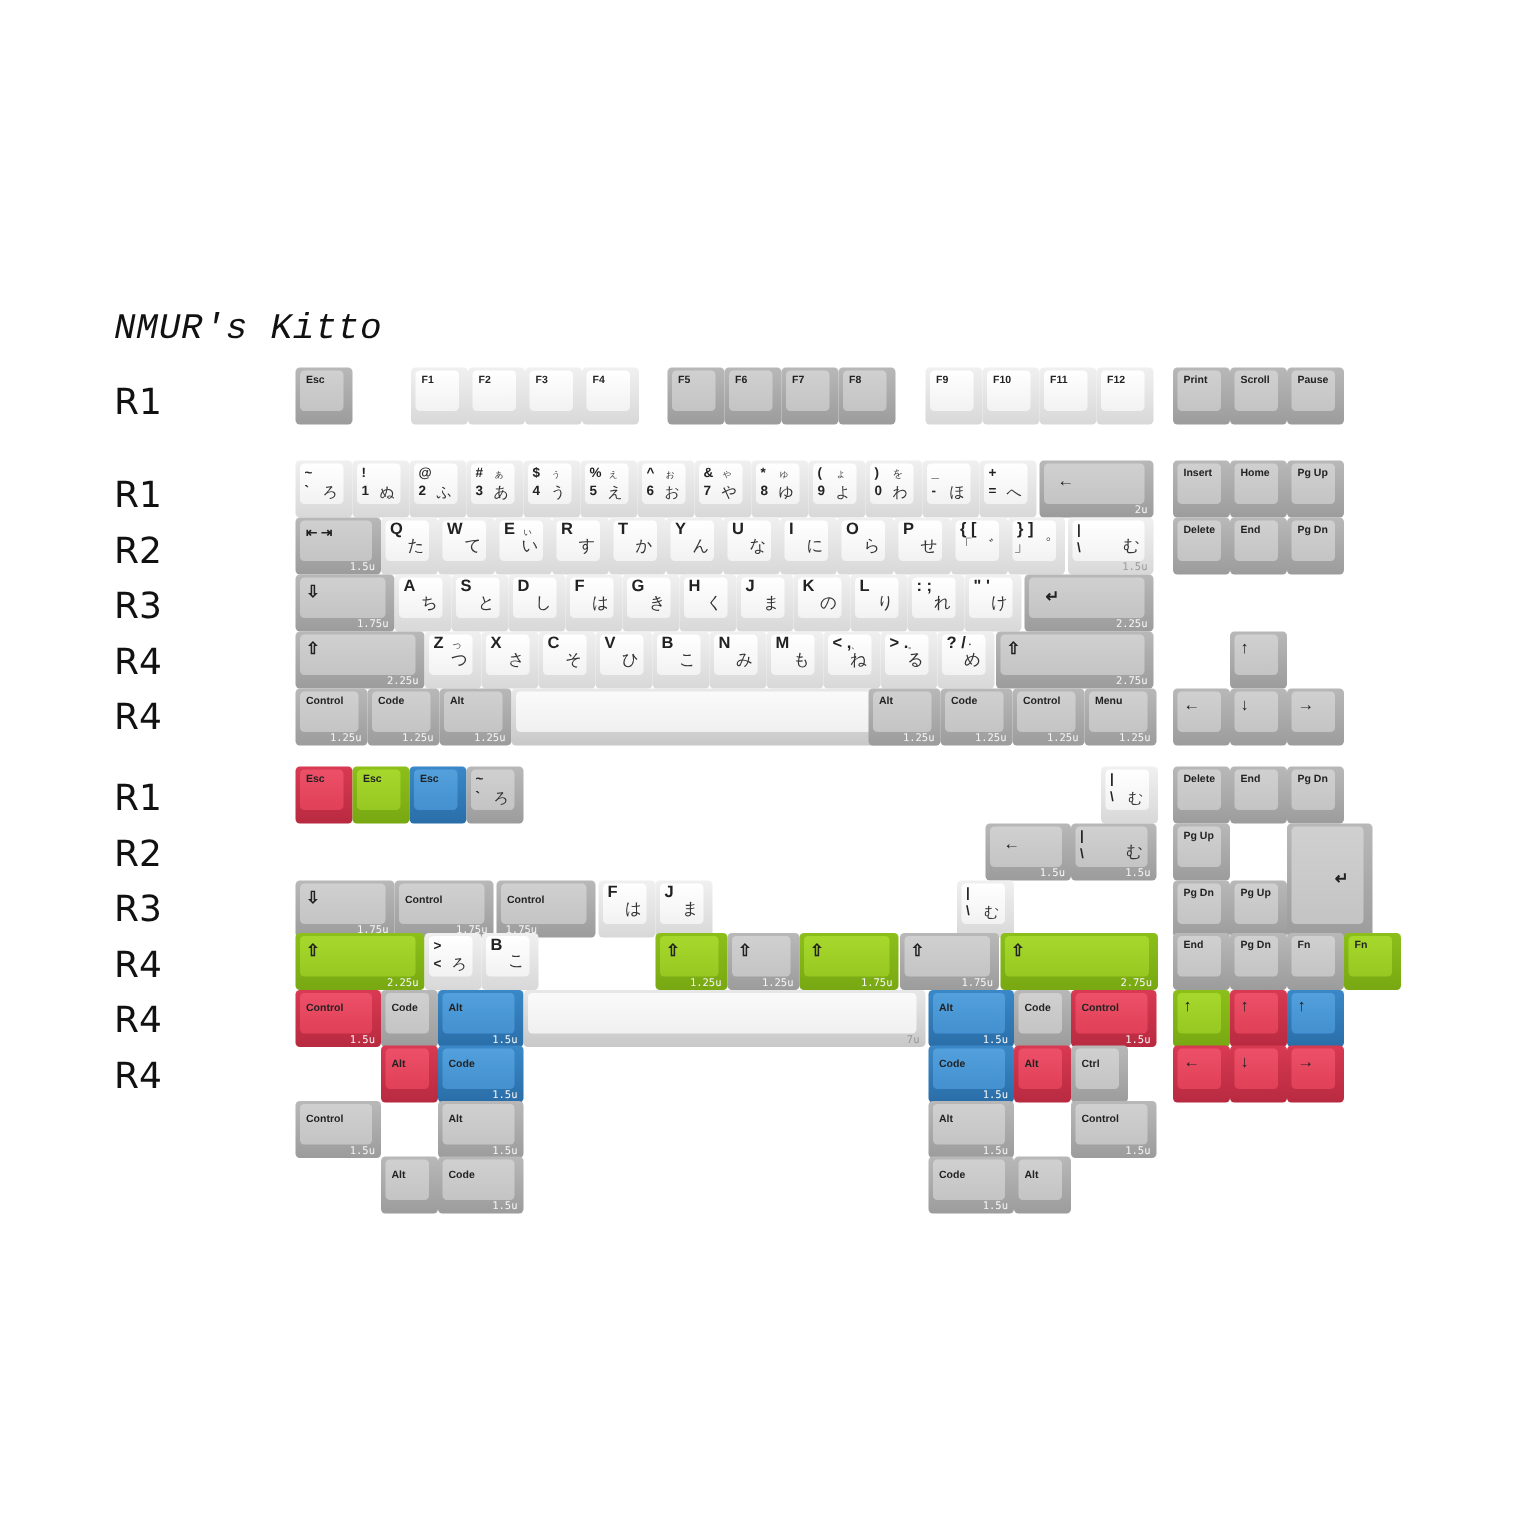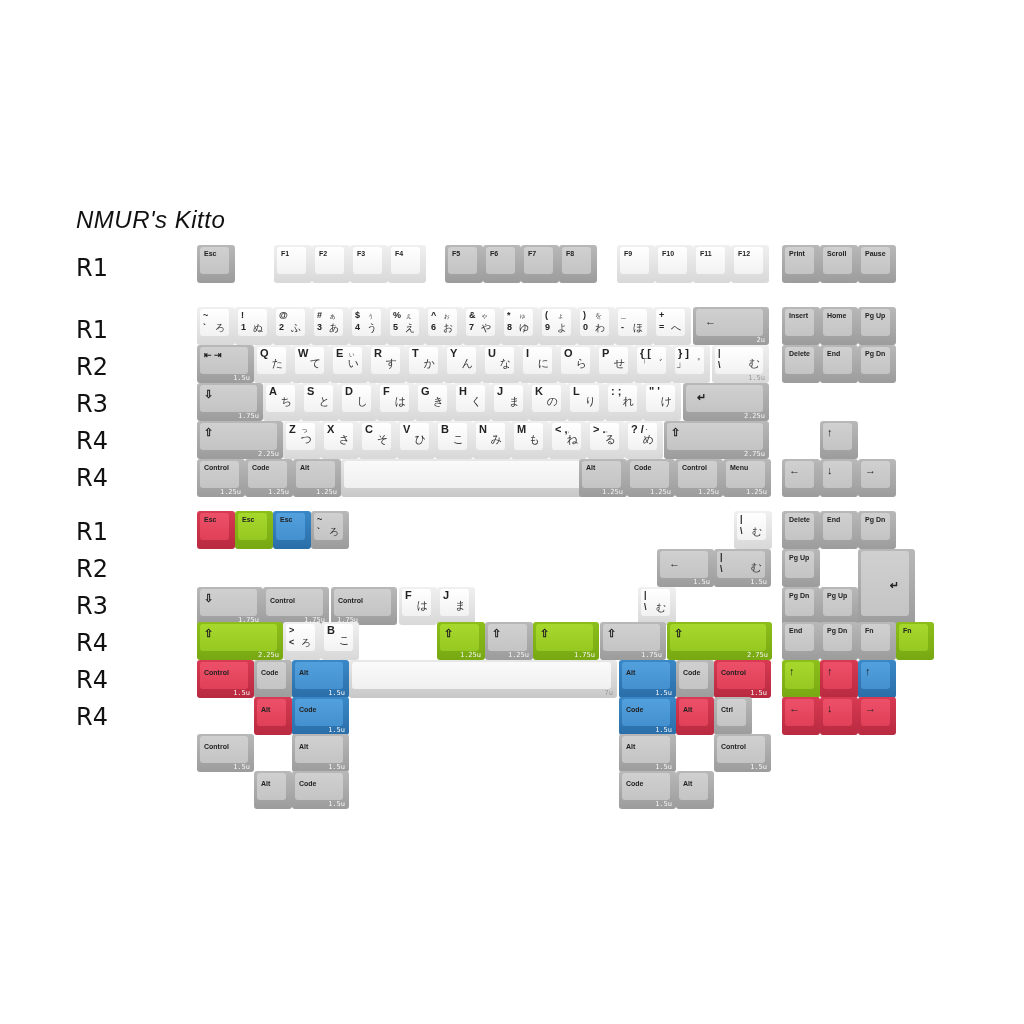--- a/index.html
+++ b/index.html
@@ -1,17 +1,17 @@
 <!DOCTYPE html>
 <html><head>
 <meta charset="utf-8">
 <style>
   html, body { margin:0; padding:0; background:#ffffff; }
   body { width:1024px; height:1024px; position:relative; overflow:hidden; font-family:"Liberation Sans", sans-serif; }
-  .title { position:absolute; left:76px; top:206px; font-family:Liberation Sans, sans-serif; font-style:italic; font-size:24px; color:#111; letter-spacing:0.5px; }
+  .title { position:absolute; left:76px; top:206px; font-family:Liberation Mono, monospace; font-style:italic; font-size:24px; color:#111; letter-spacing:0.5px; }
   .rowlabel { position:absolute; left:76px; font-family:"DejaVu Sans", sans-serif; font-size:24px; color:#111; }
   .key { position:absolute; box-sizing:border-box; border-radius:3px; overflow:hidden; }
   .key .top { position:absolute; left:3px; right:6px; top:2px; bottom:9px; border-radius:3px; }
   .key .lg { position:absolute; left:7px; top:5px; font-size:7px; font-weight:bold; color:#222; white-space:nowrap; }
   .key .lg.big { font-size:11px; }
   .key .jp { position:absolute; right:9px; bottom:12px; font-size:11px; color:#333; }
   .key .sz { position:absolute; right:4px; bottom:1px; font-family:"DejaVu Sans Mono", monospace; font-size:7px; color:#f4f4f4; }
   .key .tl { position:absolute; left:6px; top:4px; font-size:9px; font-weight:bold; color:#222; line-height:9px; }
   .key .bl { position:absolute; left:6px; top:15px; font-size:9px; font-weight:bold; color:#222; }
   .key .tj { position:absolute; left:18px; top:4px; font-size:7px; color:#444; }

